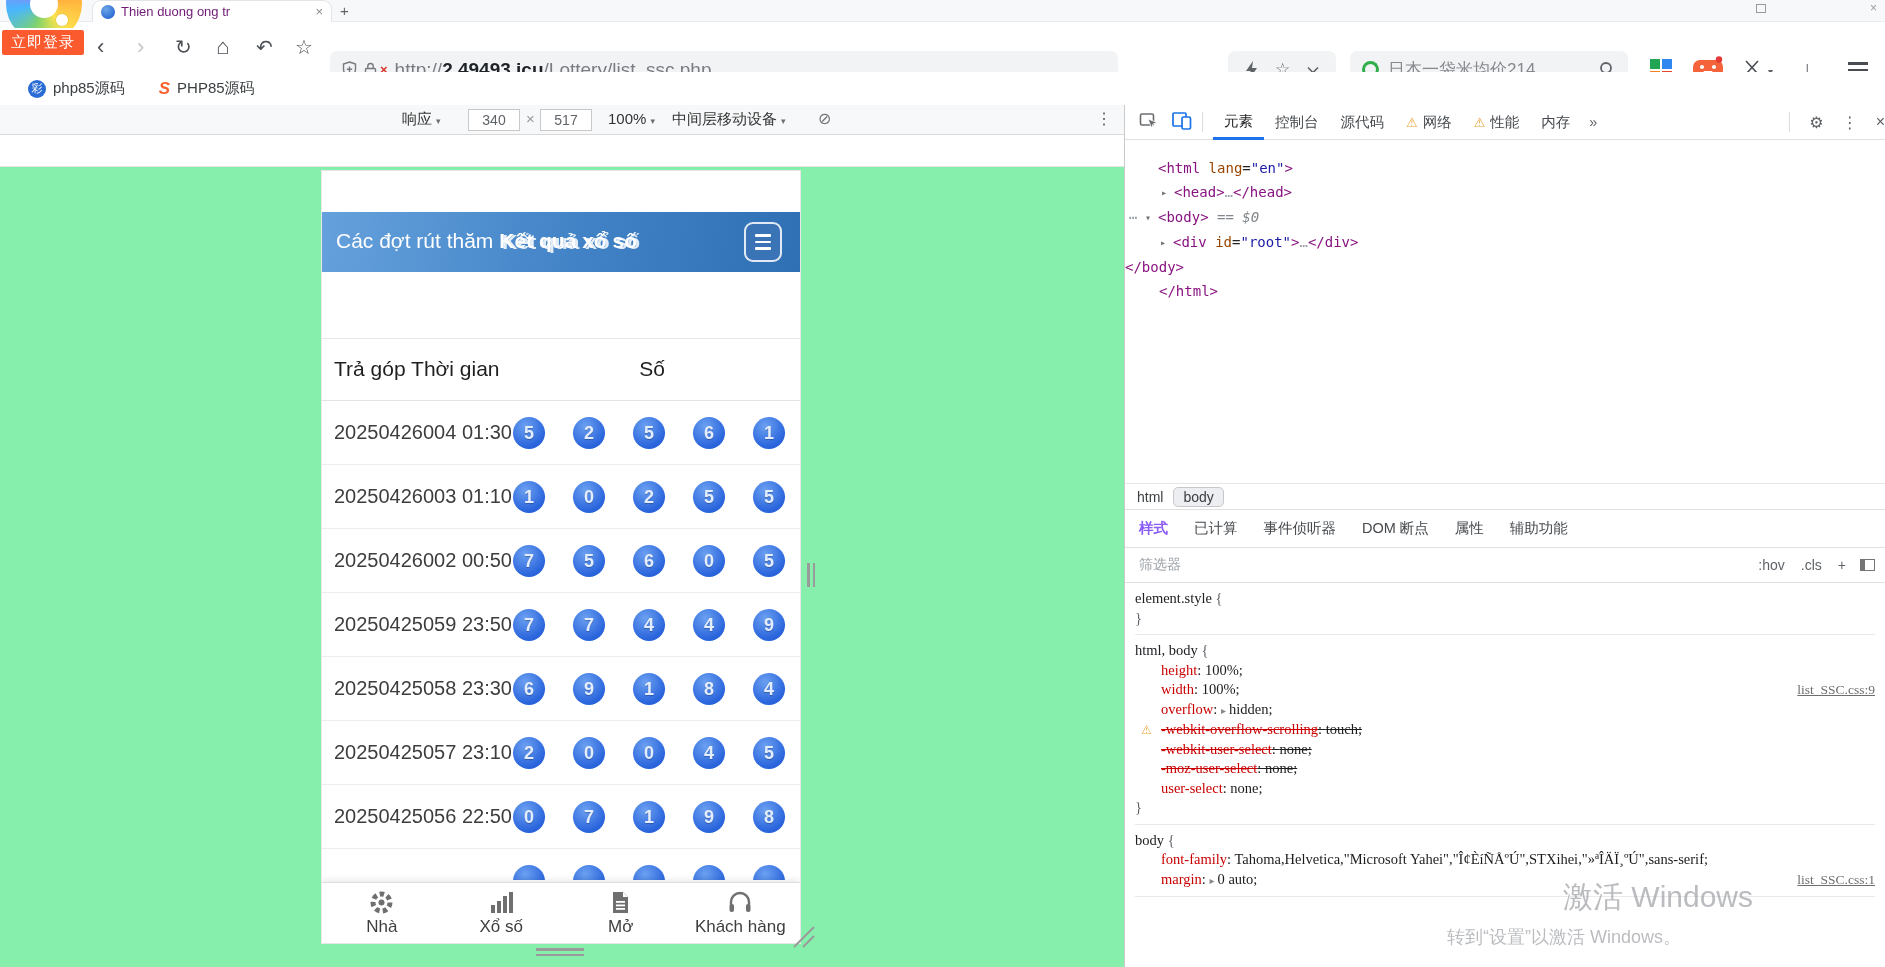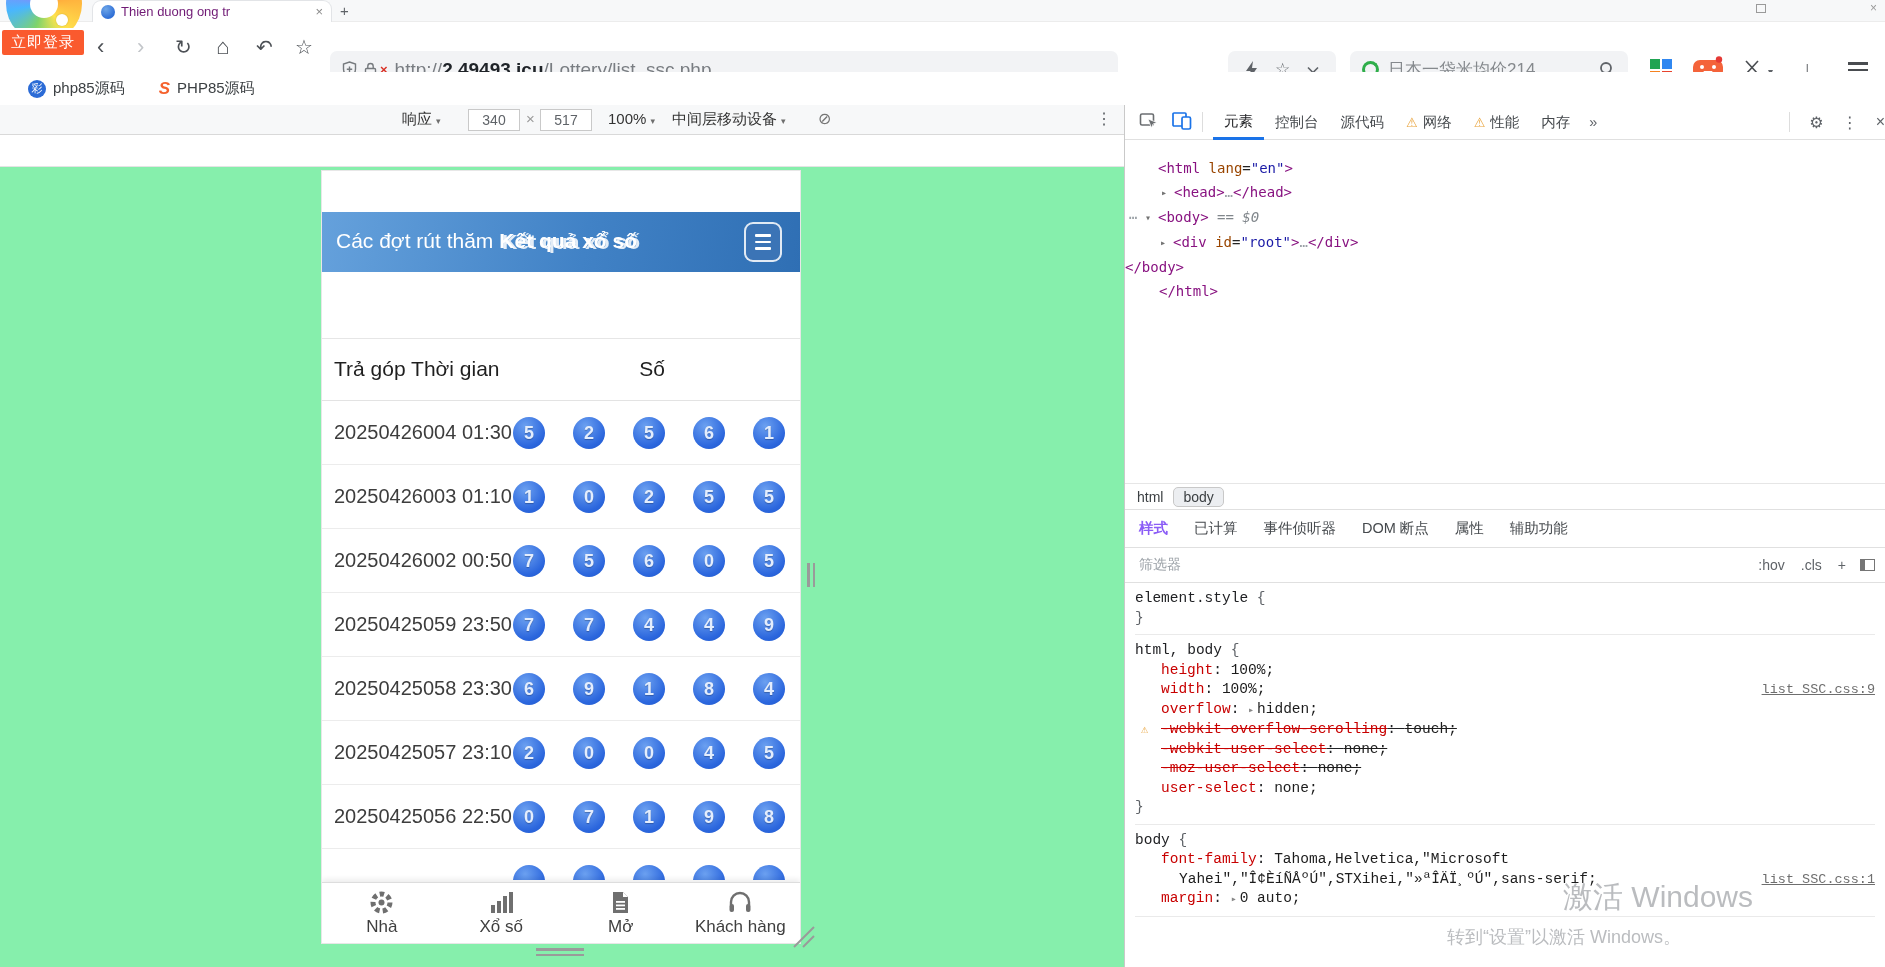--- a/index.html
+++ b/index.html
@@ -112,21 +112,21 @@
   .crumb.selected { background:#eceef1; border:1px solid #c8c8c8; border-radius:5px; padding:1px 9px; }
 
   .dt-styletabs { position:absolute; top:405px; left:0; right:0; height:38px; border-bottom:1px solid #e0e0e0; display:flex; align-items:center; padding-left:14px; gap:26px; font-size:14.5px; color:#45494d; white-space:nowrap; }
   .st-tab.active { color:#8b5cf6; font-weight:bold; }
 
   .dt-filter { position:absolute; top:443px; left:0; right:0; height:35px; border-bottom:1px solid #e0e0e0; display:flex; align-items:center; padding:0 10px 0 14px; font-size:14px; }
   .filter-ph { color:#9aa0a6; flex:1; }
   .filter-tool { color:#5f6368; padding:0 8px; }
   .panel-icon { width:15px; height:12px; border:1.5px solid #757575; border-left-width:5px; margin-left:6px; }
 
-  .dt-styles { position:absolute; top:478px; left:0; right:0; bottom:0; padding:6px 10px 0 10px; font-family:Liberation Mono, monospace; font-size:14.5px; line-height:19.5px; color:#202124; overflow:hidden; }
+  .dt-styles { position:absolute; top:478px; left:0; right:0; bottom:0; padding:6px 10px 0 10px; font-family:Liberation Serif, serif; font-size:14.5px; line-height:19.5px; color:#202124; overflow:hidden; }
   .rule { border-bottom:1px solid #eaeaea; padding:6px 0; }
   .rule:first-child { padding-top:0; }
   .rule-head { white-space:nowrap; }
   .css-link { float:right; color:#6e6e6e; text-decoration:underline; font-size:13.5px;margin-top:39px; }
   .prop { position:relative; padding-left:44px; text-indent:-18px; }
   .pname { color:#c80000; } .pval { color:#1c1c1c; }
   .struck .pname, .struck .pval, .struck .pcolon { text-decoration:line-through; }
   .warn-gutter { position:absolute; left:6px; top:1px; text-indent:0; color:#e9a33b; font-size:12px; }
   .varrow { color:#888; font-size:10px; margin-right:3px; }
   .swatch { display:inline-block; width:11px; height:11px; border:1px solid #a5a5a5; margin-right:5px; vertical-align:-1px; background:linear-gradient(45deg,#ddd 25%,#fff 25%,#fff 75%,#ddd 75%); }

